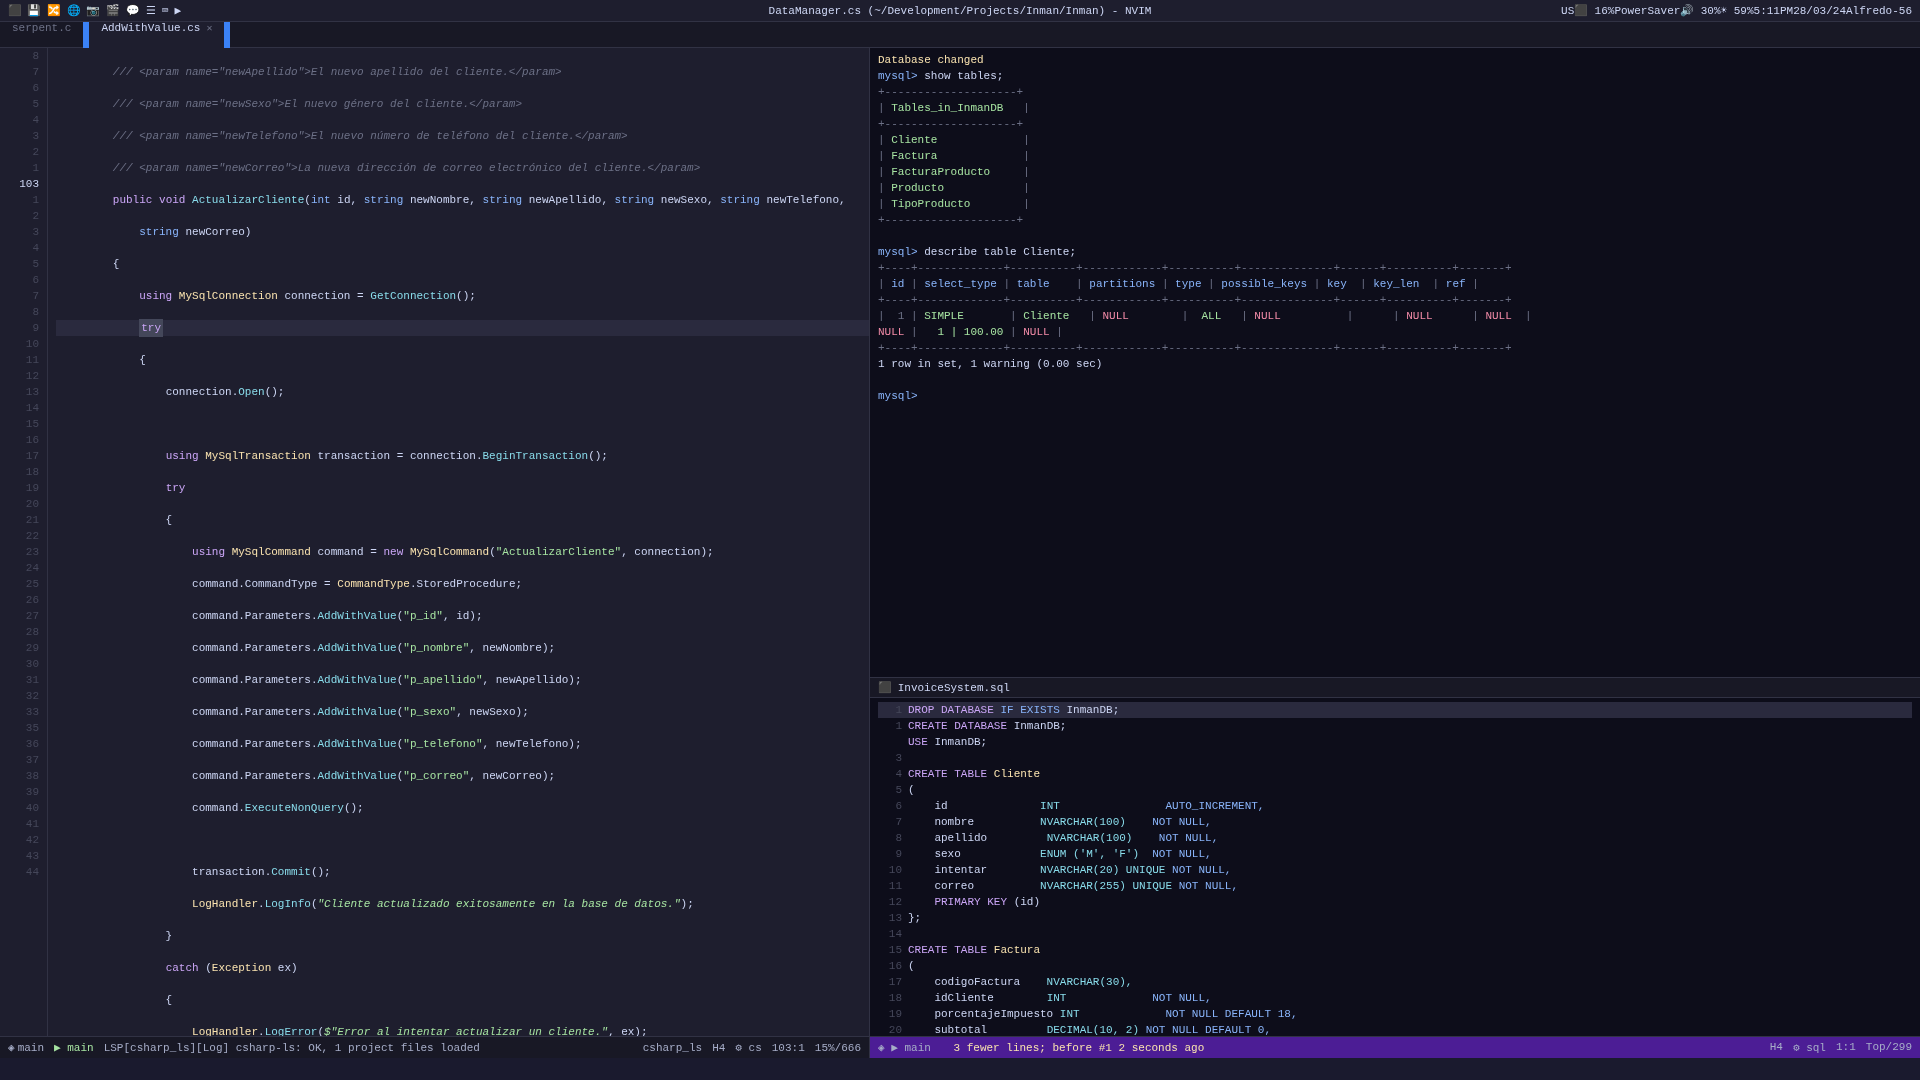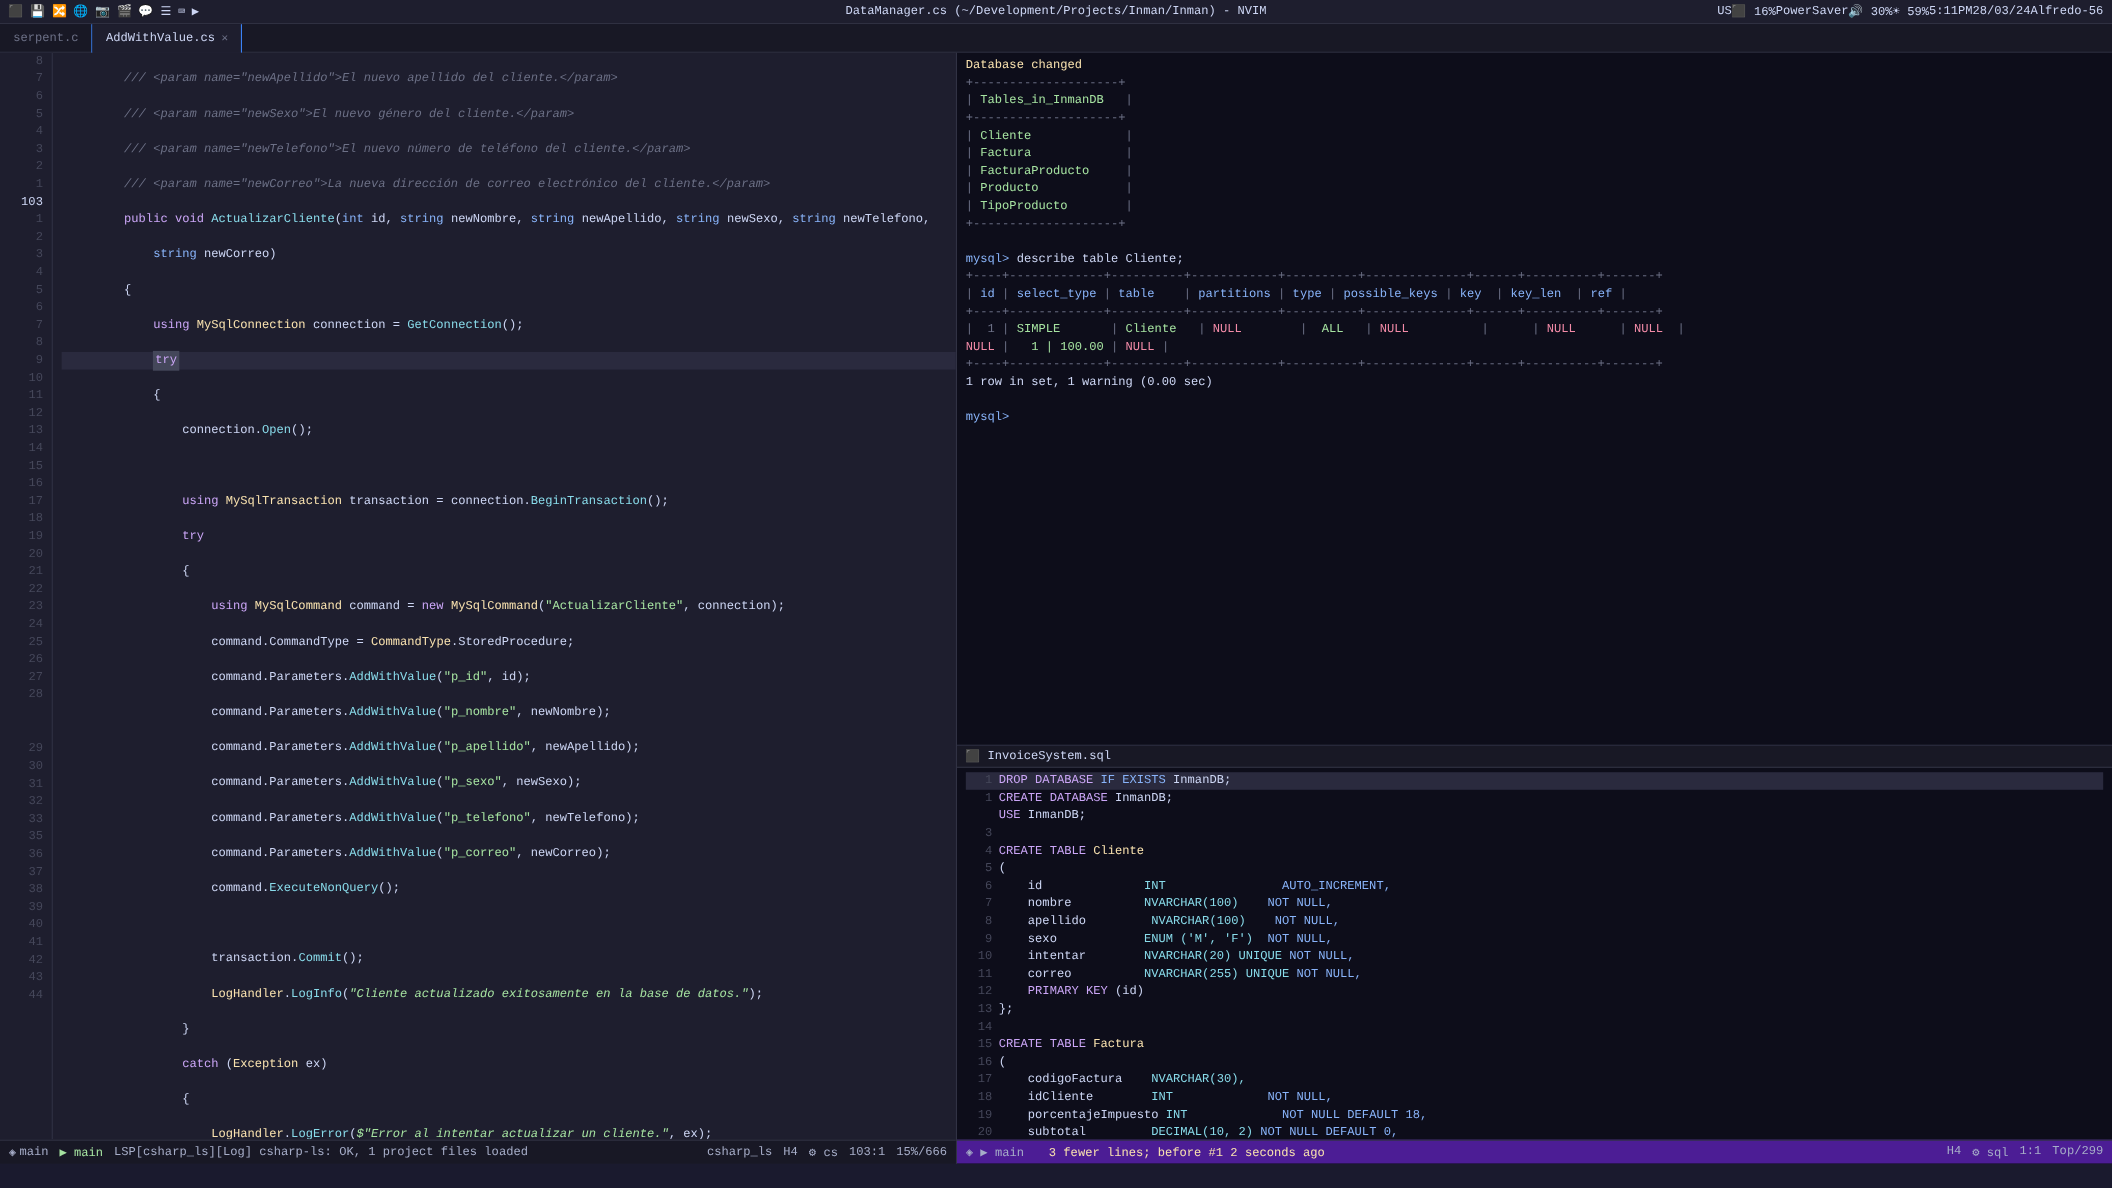--- a/index.html
+++ b/index.html
@@ -48,25 +48,25 @@
       background: #181825;
       height: 26px;
       display: flex;
       align-items: center;
       border-bottom: 1px solid #313244;
     }
     .tab {
       height: 26px;
       padding: 0 12px;
       display: flex;
-      align-items: center;
+      align-items: flex-start;
       gap: 6px;
       font-size: 11px;
       color: #6c7086;
-      border-right: 1px solid #3b82f6;
+      border-right: 6px solid #3b82f6;
       cursor: pointer;
       white-space: nowrap;
     }
     .tab.active {
       background: #1e1e2e;
       color: #cdd6f4;
     }
     .tab .close-x {
       color: #6c7086;
       font-size: 10px;
@@ -333,21 +333,21 @@
         <div style="line-height:16px;">19</div>
         <div style="line-height:16px;">20</div>
         <div style="line-height:16px;">21</div>
         <div style="line-height:16px;">22</div>
         <div style="line-height:16px;">23</div>
         <div style="line-height:16px;">24</div>
         <div style="line-height:16px;">25</div>
         <div style="line-height:16px;">26</div>
         <div style="line-height:16px;">27</div>
         <div style="line-height:16px;">28</div>
-        <div style="line-height:16px;margin-top:33px;">29</div>
+        <div style="line-height:16px;">29</div>
         <div style="line-height:16px;">30</div>
         <div style="line-height:16px;">31</div>
         <div style="line-height:16px;">32</div>
         <div style="line-height:16px;">33</div>
         <div style="line-height:16px;">35</div>
         <div style="line-height:16px;">36</div>
         <div style="line-height:16px;">37</div>
         <div style="line-height:16px;">38</div>
         <div style="line-height:16px;">39</div>
         <div style="line-height:16px;">40</div>
@@ -430,20 +430,21 @@
         <span>15%/666</span>
       </div>
     </div>
   </div>
 
   <div id="right-pane">
 
     <div id="right-top">
       <div id="terminal-area">
         <div class="terminal-line"><span class="t-note">Database changed</span></div>
+        <div class="terminal-line"><span class="t-prompt">mysql&gt;</span><span class="t-cmd"> show tables;</span></div>
         <div class="terminal-line"><span class="t-tbl-border">+--------------------+</span></div>
         <div class="terminal-line"><span class="t-tbl-border">| </span><span class="t-tbl-val">Tables_in_InmanDB  </span><span class="t-tbl-border"> |</span></div>
         <div class="terminal-line"><span class="t-tbl-border">+--------------------+</span></div>
         <div class="terminal-line"><span class="t-tbl-border">| </span><span class="t-tbl-val">Cliente            </span><span class="t-tbl-border"> |</span></div>
         <div class="terminal-line"><span class="t-tbl-border">| </span><span class="t-tbl-val">Factura            </span><span class="t-tbl-border"> |</span></div>
         <div class="terminal-line"><span class="t-tbl-border">| </span><span class="t-tbl-val">FacturaProducto    </span><span class="t-tbl-border"> |</span></div>
         <div class="terminal-line"><span class="t-tbl-border">| </span><span class="t-tbl-val">Producto           </span><span class="t-tbl-border"> |</span></div>
         <div class="terminal-line"><span class="t-tbl-border">| </span><span class="t-tbl-val">TipoProducto       </span><span class="t-tbl-border"> |</span></div>
         <div class="terminal-line"><span class="t-tbl-border">+--------------------+</span></div>
         <div class="terminal-line"></div>

